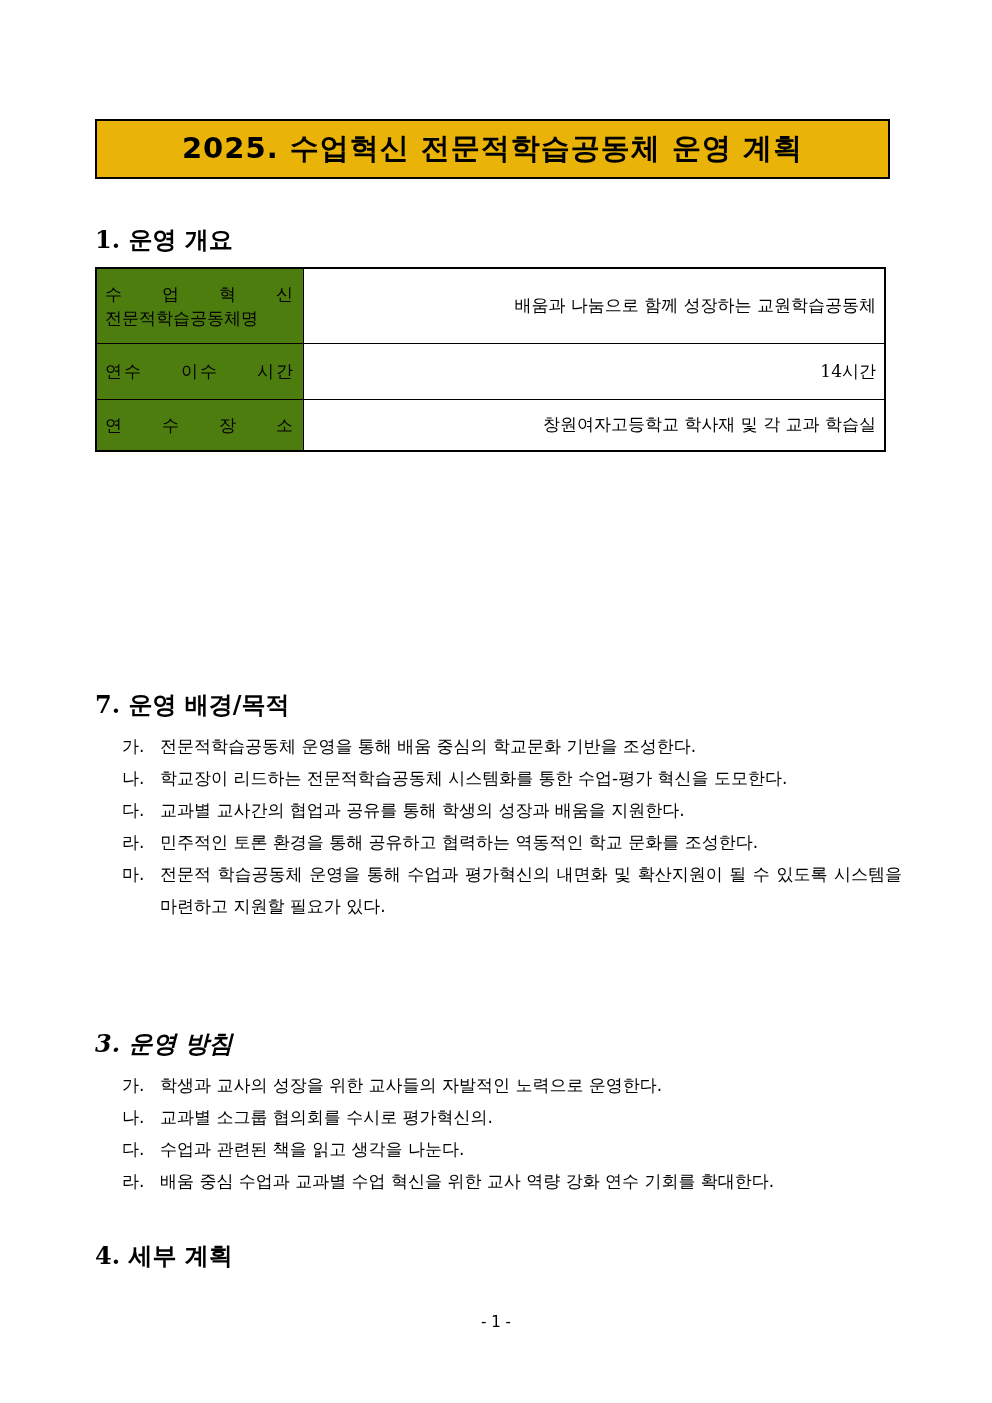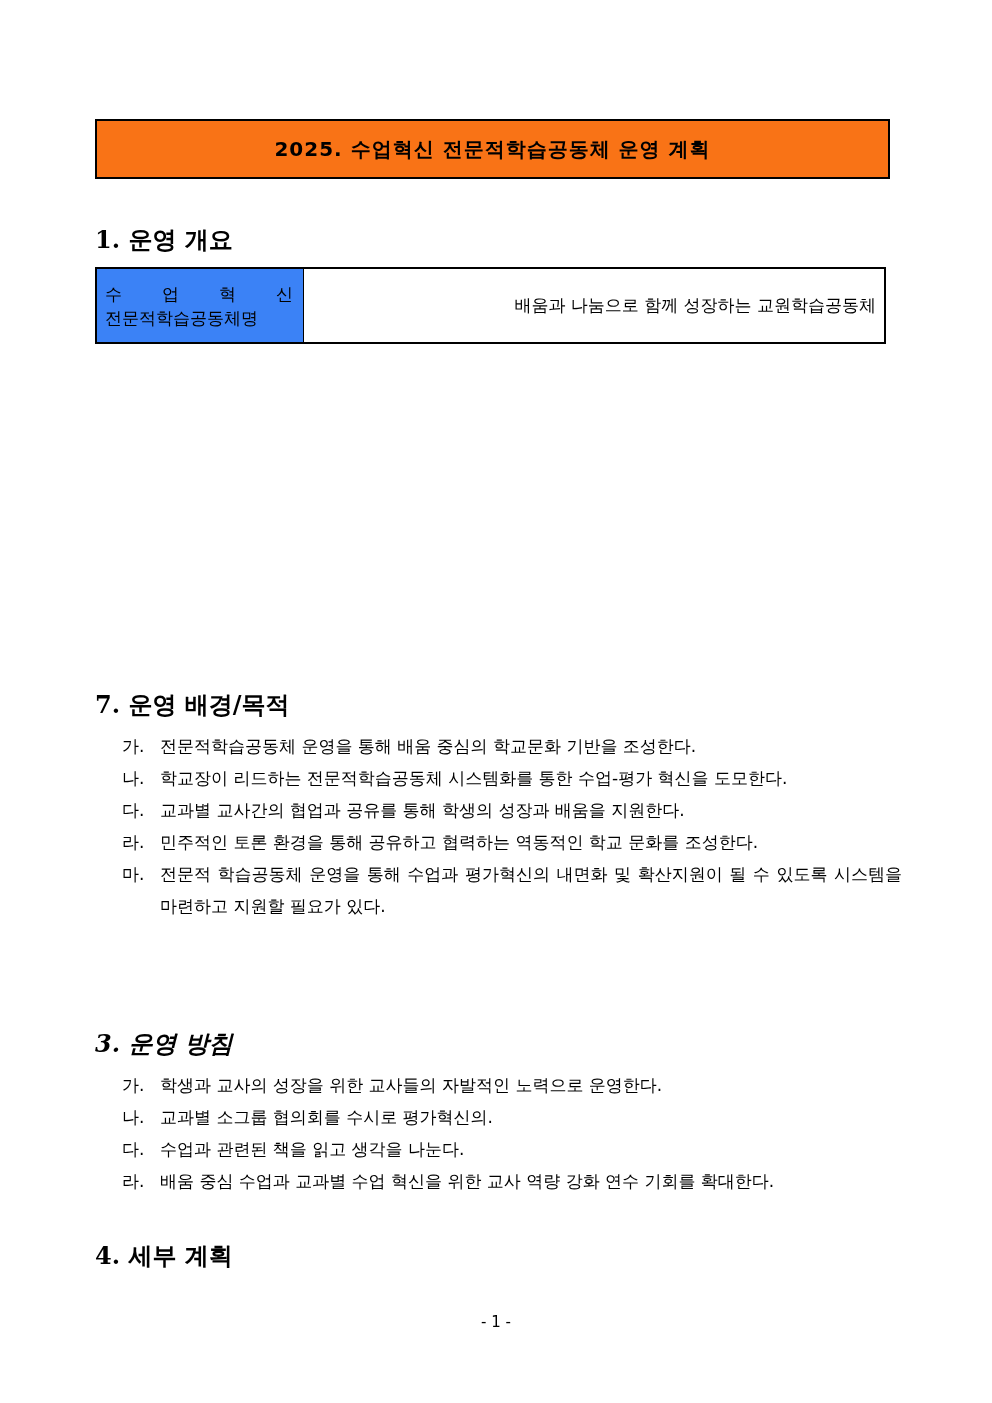--- a/index.html
+++ b/index.html
@@ -1,34 +1,34 @@
 <!DOCTYPE html>
 <html><head>
 <meta charset="utf-8">
 <style>
   html, body { margin: 0; padding: 0; background: #ffffff; }
   body { width: 992px; height: 1403px; position: relative; font-family: "DejaVu Sans", sans-serif; color: #000; overflow: hidden; }
   .title-box {
     position: absolute; left: 95px; top: 119px; width: 795px; height: 60px;
-    background: #f97316; border: 2px solid #000; box-sizing: border-box;
+    background: #eab308; border: 2px solid #000; box-sizing: border-box;
     display: flex; align-items: center; justify-content: center;
-    font-family: "DejaVu Sans", sans-serif; font-weight: bold; font-size: 20px; letter-spacing: 1px;
+    font-family: "DejaVu Sans", sans-serif; font-weight: bold; font-size: 29px; letter-spacing: 1px;
   }
   .section-heading {
     position: absolute; left: 95px;
     font-family: "DejaVu Serif", serif; font-weight: bold; font-size: 24px;
   }
   table.overview {
     position: absolute; left: 95px; top: 267px; width: 791px;
     border-collapse: collapse; border: 2px solid #000;
     font-family: "DejaVu Serif", serif; font-size: 17px;
   }
   table.overview td { border: 1px solid #000; padding: 0 8px; vertical-align: middle; }
   table.overview td.label {
-    width: 190px; background: #3b82f6; text-align: justify; text-align-last: justify;
+    width: 190px; background: #4d7c0f; text-align: justify; text-align-last: justify;
     letter-spacing: 2px; line-height: 24px;
   }
   table.overview td.label.multi { padding-top: 6px; padding-bottom: 6px; }
   table.overview td.value { padding-left: 9px; text-align: right; }
   .list { position: absolute; left: 122px; width: 780px; font-family: "DejaVu Sans", sans-serif; font-size: 17px; }
   .list .item { display: flex; height: 32px; line-height: 32px; white-space: nowrap; }
   .list .item .marker { width: 38px; flex: none; }
   .list .item .text { flex: 1; }
   .list .item.wrap { height: auto; white-space: normal; }
   .list .item.wrap .text { line-height: 32px; text-align: justify; }
@@ -42,20 +42,28 @@
 <div class="section-heading" style="top:224px;">1. 운영 개요</div>
 
 <table class="overview">
   <tbody>
       <tr style="height:75px;">
     <td class="label multi">
       <div>수 업 혁 신</div>
       <div style="letter-spacing:0;">전문적학습공동체명</div>
     </td>
     <td class="value">배움과 나눔으로 함께 성장하는 교원학습공동체</td>
+  </tr>
+  <tr style="height:56px;">
+    <td class="label">연수 이수 시간</td>
+    <td class="value">14시간</td>
+  </tr>
+  <tr style="height:52px;">
+    <td class="label">연 수 장 소</td>
+    <td class="value">창원여자고등학교 학사재 및 각 교과 학습실</td>
   </tr>
 </tbody>
   </table>
 
 <div class="section-heading" style="top:689px;">7. 운영 배경/목적</div>
 
 <div class="list" style="top:730px;">
   <div class="item">
     <span class="marker">가.</span>
     <span class="text">전문적학습공동체 운영을 통해 배움 중심의 학교문화 기반을 조성한다.</span>

